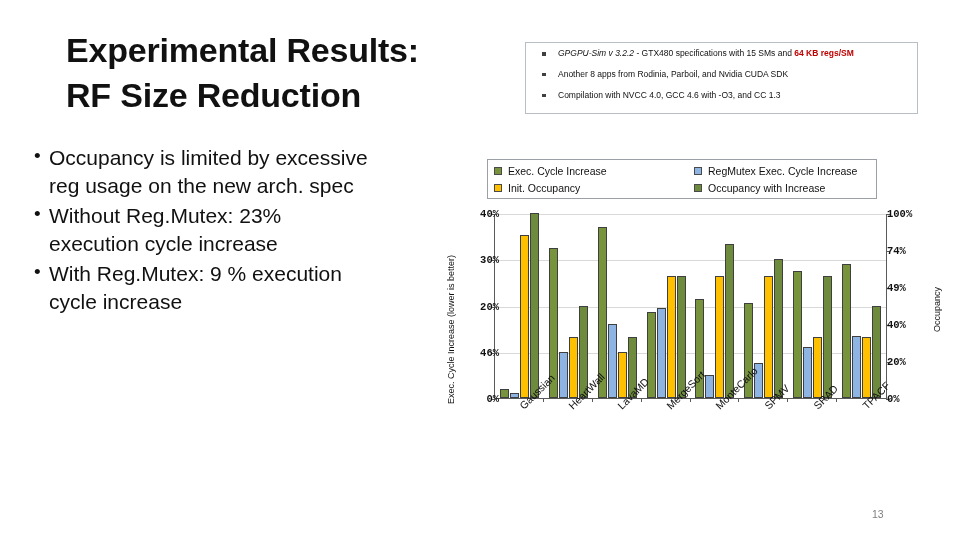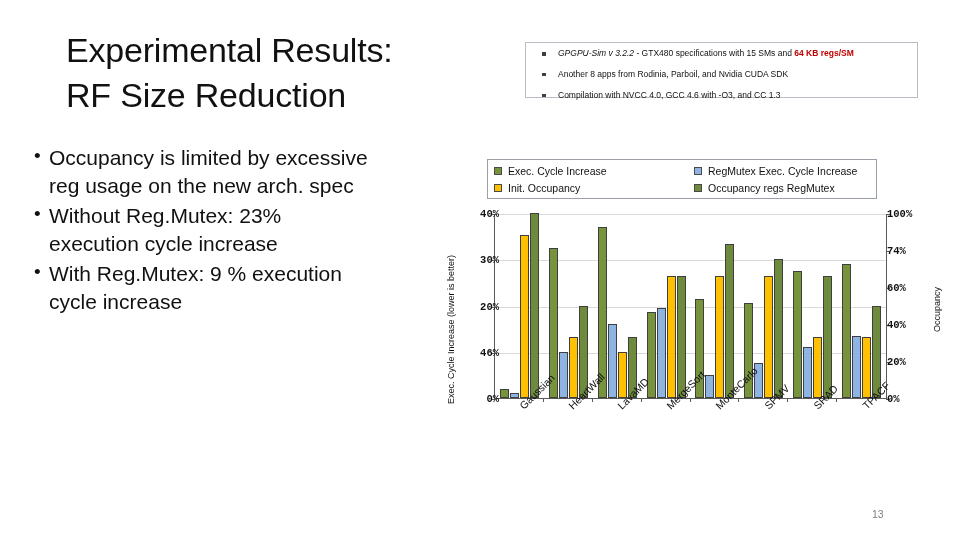--- a/index.html
+++ b/index.html
@@ -7,40 +7,40 @@
     width: 960px; height: 540px;
     background: #ffffff;
     font-family: "Liberation Sans", sans-serif;
     overflow: hidden;
   }
   .slide { position: relative; width: 960px; height: 540px; background: #fff; }
 
   
   #title {
     position: absolute; left: 66px; top: 28px; width: 400px;
-    font-size: 34px; line-height: 1.32; color: #111; font-weight: 400;
+    font-size: 34px; line-height: 1.32; color: #111; font-weight: 700;
     letter-spacing: -0.2px;
   }
 
   
   #bullets {
     position: absolute; left: 34px; top: 144px; width: 340px;
     font-size: 21px; line-height: 1.33; color: #111;
   }
   #bullets li {
     list-style: none; position: relative; padding-left: 15px;
     margin-bottom: 2px; text-align: left;
   }
   #bullets li::before {
     content: "\2022"; position: absolute; left: 0; top: -1px; font-size: 19px;
   }
 
   
   #infobox {
-    position: absolute; left: 525px; top: 42px; width: 393px; height: 56px;
+    position: absolute; left: 525px; top: 42px; width: 393px; height: 72px;
     border: 1px solid #b8bec4; background: #fff; padding: 6px 4px 4px 6px;
   }
   #infobox .row {
     position: relative; padding-left: 26px; font-size: 8.5px; color: #111;
     line-height: 1.15; margin-bottom: 11px; white-space: nowrap;
   }
   #infobox .row:last-child { margin-bottom: 0; }
   #infobox .row::before {
     content: ""; position: absolute; left: 10px; top: 3px;
     width: 3.5px; height: 3.5px; background: #404040;
@@ -144,21 +144,21 @@
       <div class="leg">
         <span class="swatch" style="background: rgb(141, 180, 226);"></span>
         <span>RegMutex Exec. Cycle Increase</span>
       </div>
       <div class="leg">
         <span class="swatch" style="background: rgb(255, 192, 0);"></span>
         <span>Init. Occupancy</span>
       </div>
       <div class="leg">
         <span class="swatch" style="background: rgb(110, 139, 61);"></span>
-        <span>Occupancy regs RegMutex</span>
+        <span>Occupancy with Increase</span>
       </div>
     </div>
 
   <div id="chart">
     <div class="ytitle" id="ytitle-left">Exec. Cycle Increase (lower is better)</div>
     <div class="ytitle" id="ytitle-right">Occupancy</div>
     <div id="ylabels-left"></div>
     <div id="ylabels-right"></div>
     <div class="plot" id="plot">
       <div id="grid">
@@ -263,19 +263,19 @@
         </div>
       </div>
   <div class="ytick left" style="top: 189px;">0%</div>
       <div class="ytick left" style="top: 142.75px;">46%</div>
       <div class="ytick left" style="top: 96.5px;">20%</div>
       <div class="ytick left" style="top: 50.25px;">30%</div>
       <div class="ytick left" style="top: 4px;">40%</div>
       <div class="ytick right" style="top: 189px;">0%</div>
       <div class="ytick right" style="top: 152px;">20%</div>
       <div class="ytick right" style="top: 115px;">40%</div>
-      <div class="ytick right" style="top: 78px;">60%</div>
+      <div class="ytick right" style="top: 78px;">49%</div>
       <div class="ytick right" style="top: 41px;">74%</div>
       <div class="ytick right" style="top: 4px;">100%</div>
     </div>
 
   <div id="pagenum">13</div>
 </div>
 
 </body></html>

